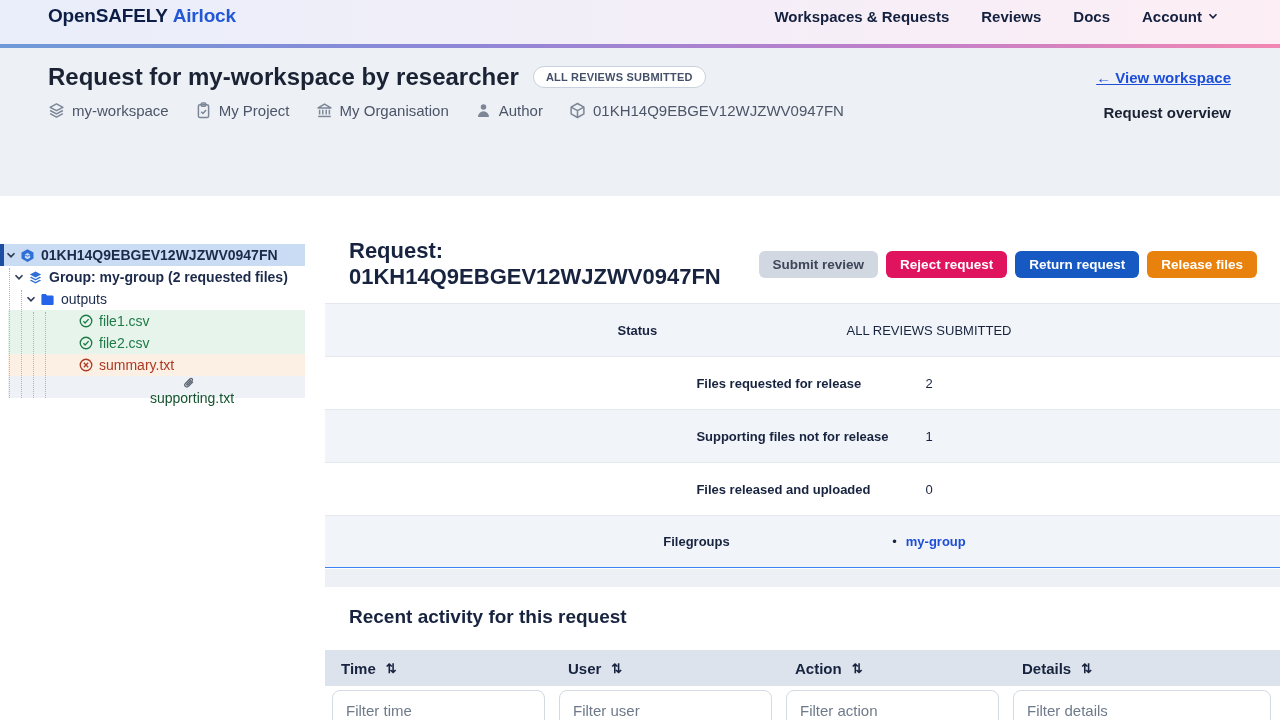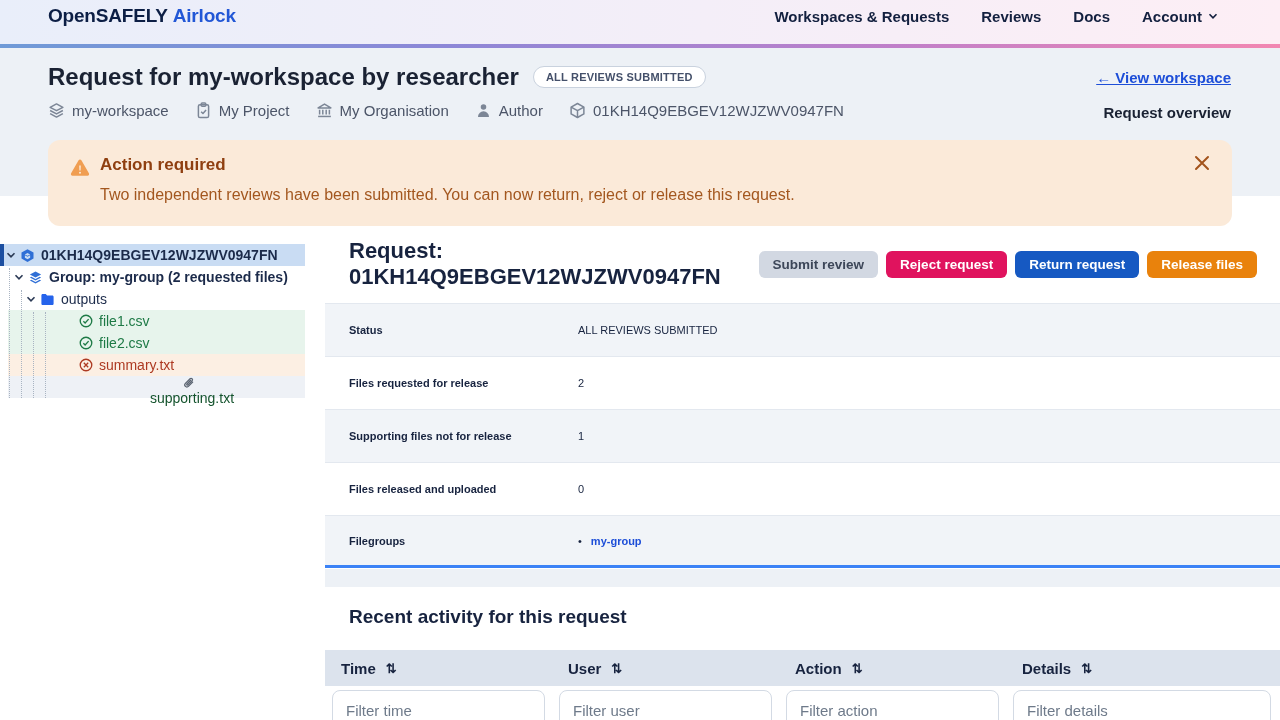--- a/index.html
+++ b/index.html
@@ -67,23 +67,23 @@
   .panel-head h2 { font-size:22px; font-weight:800; color:#17233f; }
   .btns { display:flex; gap:8px; }
   .btn { border:none; border-radius:6px; padding:6px 14px; font-size:13.5px; font-weight:600;
     font-family:"Liberation Sans", sans-serif; cursor:pointer; white-space:nowrap; }
   .btn-gray { background:#d2d8e2; color:#3d4759; }
   .btn-crimson { background:#e0135e; color:#ffffff; }
   .btn-blue { background:#1659c2; color:#ffffff; }
   .btn-orange { background:#e9820c; color:#ffffff; }
 
   .details { position:absolute; top:71px; left:0; right:0; }
-  .drow { height:53px; display:flex; align-items:center; border-top:1px solid #e3e8ef; padding-left:24px; font-size:11px; }
+  .drow { height:53px; display:flex; align-items:center; border-top:1px solid #e3e8ef; padding-left:24px; font-size:13px;justify-content:center; }
   .drow:nth-child(odd) { background:#f1f4f8; }
-  .drow:last-child { border-bottom:3px solid #3b82f6; }
+  .drow:last-child { border-bottom:1px solid #3b82f6; }
   .dlabel { width:229px; font-weight:700; color:#17233f; }
   .dvalue { color:#17233f; }
   .bullet { margin-right:9px; color:#17233f; }
   .dlink { color:#1d4ed8; font-weight:600; text-decoration:none; cursor:pointer; }
 
   .gap-strip { position:absolute; top:337px; left:0; right:0; height:18px; background:#edf1f6; }
 
   .act-heading { position:absolute; top:374px; left:24px; font-size:19px; font-weight:800; color:#17233f; }
   .act-header { position:absolute; top:418px; left:0; right:0; height:36px; background:#dce3ed;
     display:flex; align-items:center; }
@@ -163,33 +163,20 @@
       </span>
       <span class="mitem">
         <svg width="17" height="17" viewBox="0 0 16 16" fill="none" stroke="currentColor" stroke-width="1.4" stroke-linejoin="round">
             <path d="M8 1.4 14 4.8v6.4L8 14.6 2 11.2V4.8Z"></path>
             <path d="M2 4.8l6 3.4 6-3.4M8 8.2v6.4"></path>
           </svg>
         <span>01KH14Q9EBGEV12WJZWV0947FN</span>
       </span>
     </div>
 
-    <div class="alert">
-      <svg class="warn" width="24" height="24" viewBox="0 0 24 24">
-          <path fill="#f09e52" d="M10.6 3.3c.62-1.07 2.18-1.07 2.8 0l7.5 13a1.6 1.6 0 0 1-1.4 2.4H4.5a1.6 1.6 0 0 1-1.4-2.4Z"></path>
-          <path fill="#fbead9" d="M11.2 8.4h1.6l-.2 5h-1.2Zm.8 6.4a1 1 0 1 1 0 2 1 1 0 0 1 0-2Z"></path>
-        </svg>
-      <div class="atitle">Action required</div>
-      <div class="abody">Two independent reviews have been submitted. You can now return, reject or release this request.</div>
-      <button class="aclose" aria-label="Dismiss">
-        <svg width="22" height="22" viewBox="0 0 22 22" fill="none" stroke="currentColor" stroke-width="2" stroke-linecap="round">
-            <path d="M5 5l12 12M17 5 5 17"></path>
-          </svg>
-      </button>
-    </div>
   </div>
 
   <div class="tree">
     <div class="trow r-request">
       <span class="carat">
           <svg width="10" height="10" viewBox="0 0 10 10" fill="none" stroke="currentColor" stroke-width="1.6">
             <path d="M1.5 3.2 5 6.8 8.5 3.2"></path>
           </svg>
         </span>
       <span class="tic ic-blue">

